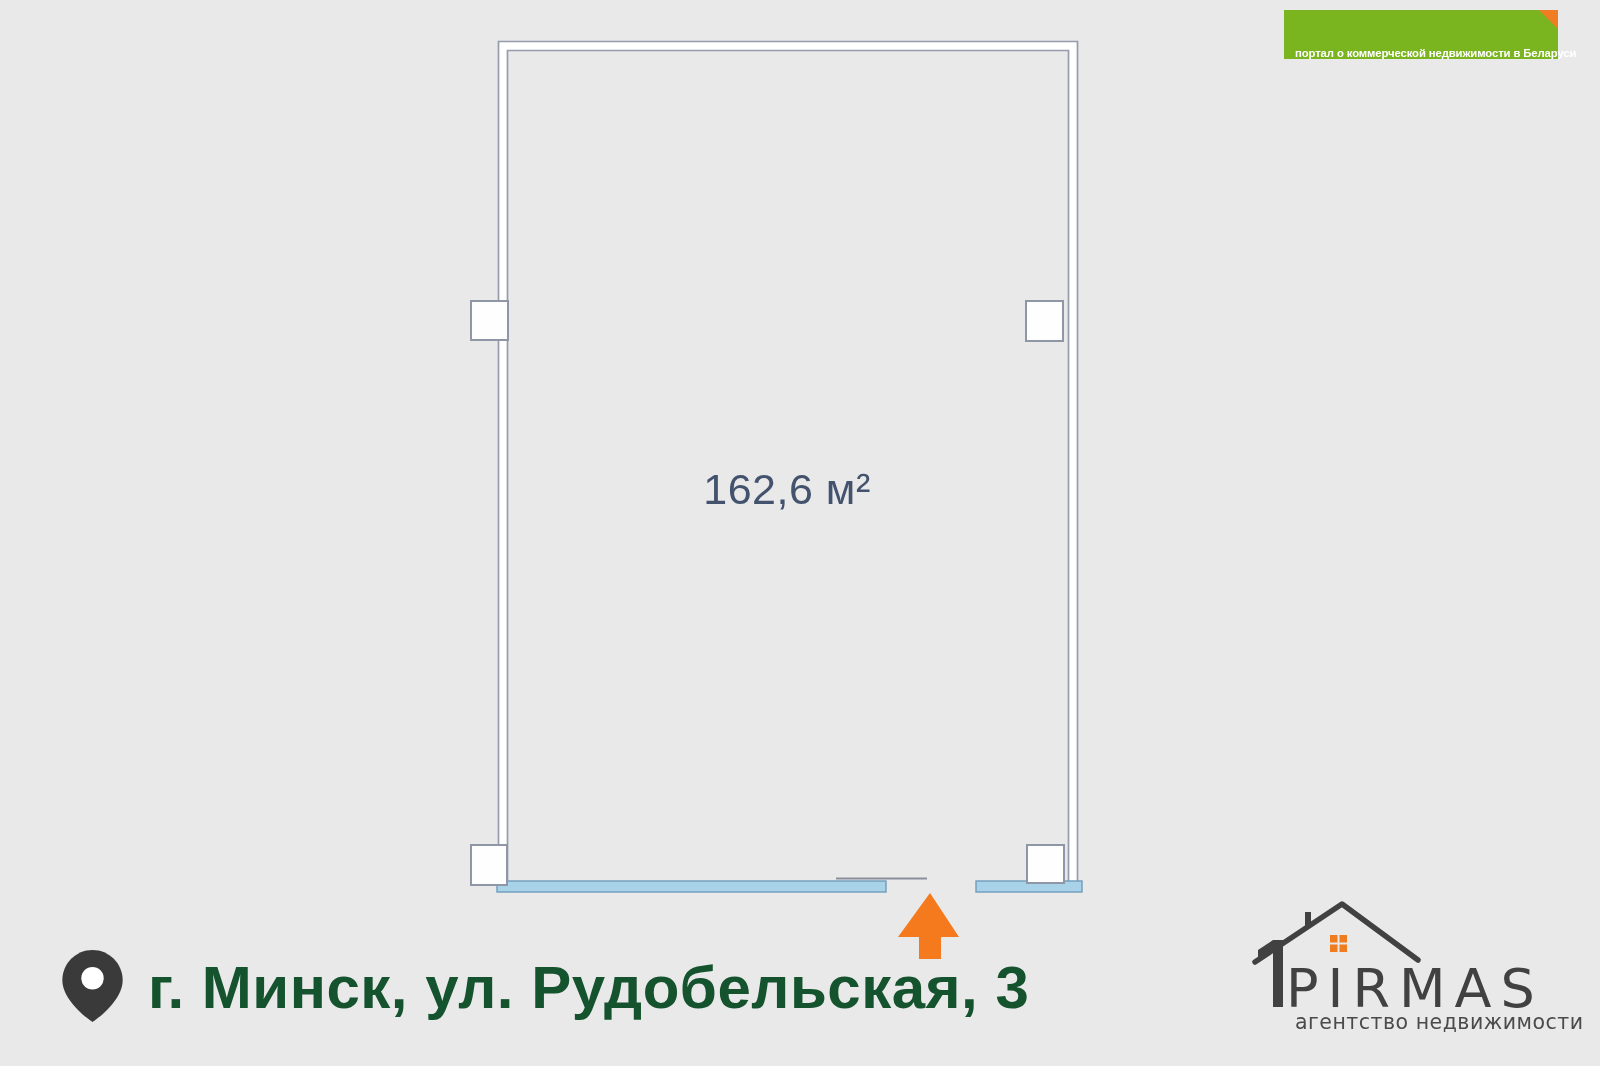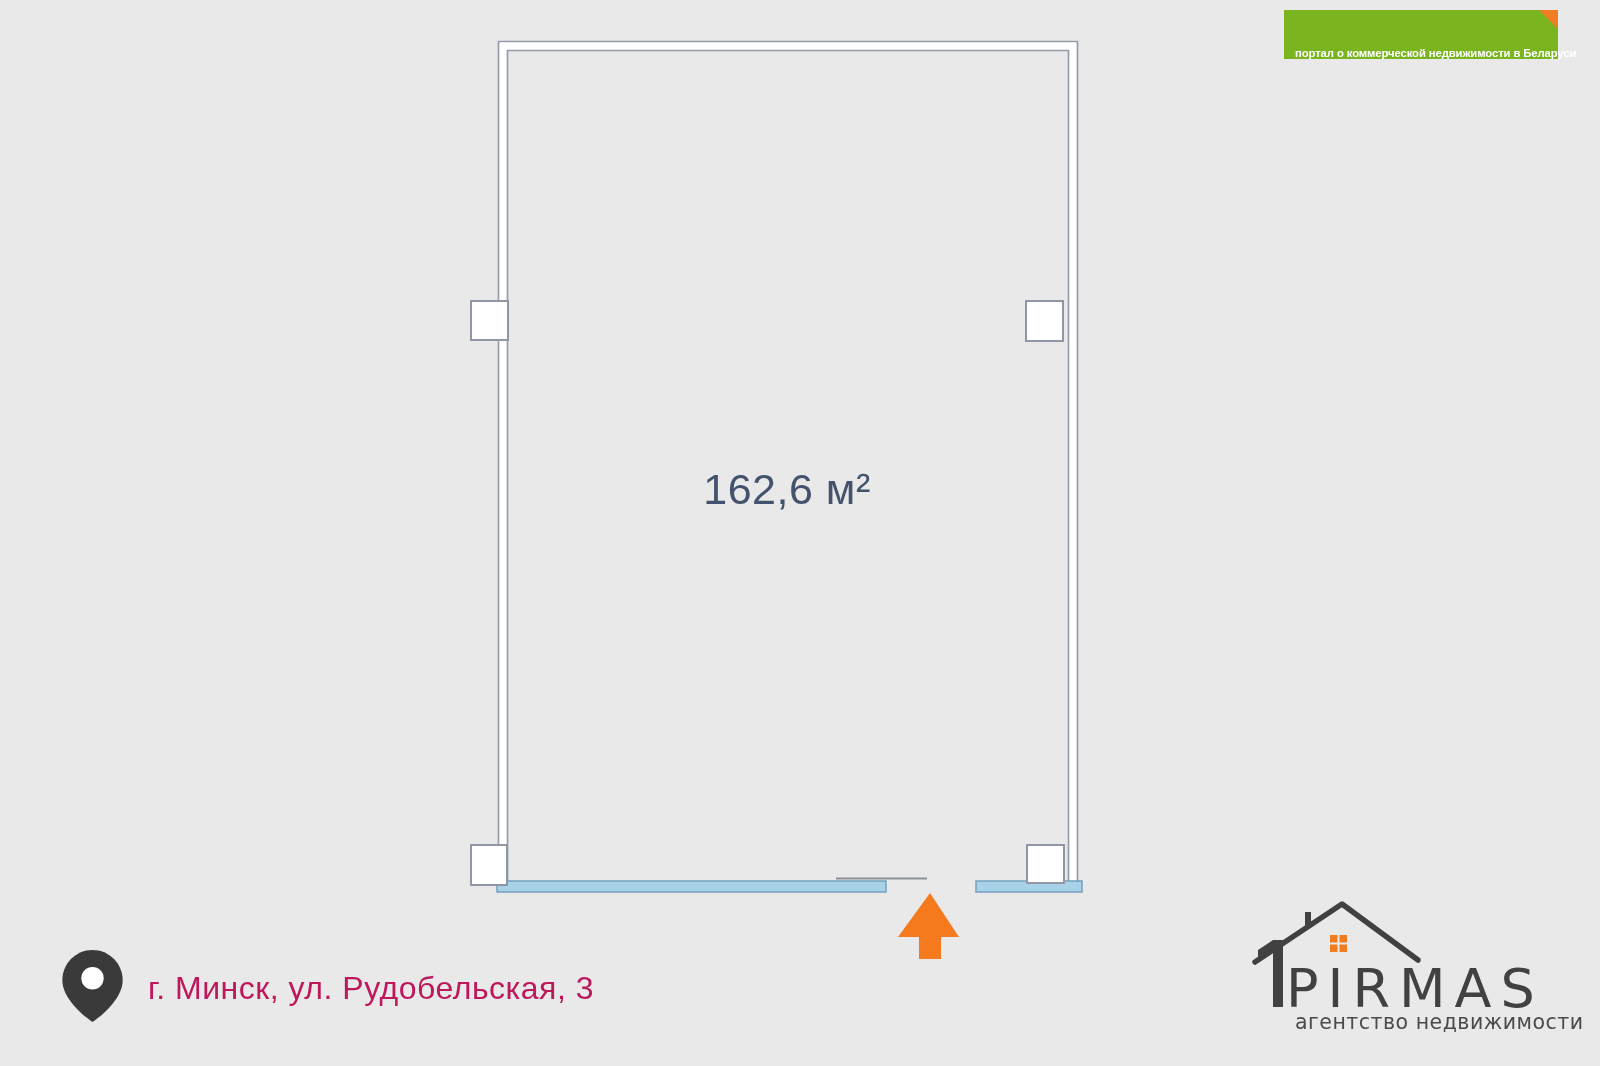--- a/index.html
+++ b/index.html
@@ -55,24 +55,24 @@
     clip-path: polygon(0 0, 100% 0, 100% 100%);
   }
 
   
   .address-row { position: absolute; left: 62px; top: 946px; height: 76px; }
   .pin-svg { position: absolute; left: 0; top: 4px; width: 61px; height: 72px; }
   .address-text {
     position: absolute;
     left: 86px; top: 14px;
     white-space: nowrap;
-    font-size: 32px;
+    font-size: 60px;
     line-height: 56px;
-    font-weight: 400;
-    color: #be185d;
+    font-weight: 700;
+    color: #14532d;
     letter-spacing: 0.5px;
   }
 
   
   .logo-svg { position: absolute; left: 1240px; top: 868px; width: 350px; height: 170px; }
   .logo-name {
     font-family: "DejaVu Sans", sans-serif;
     font-size: 54px;
     font-weight: 400;
     letter-spacing: 9px;

